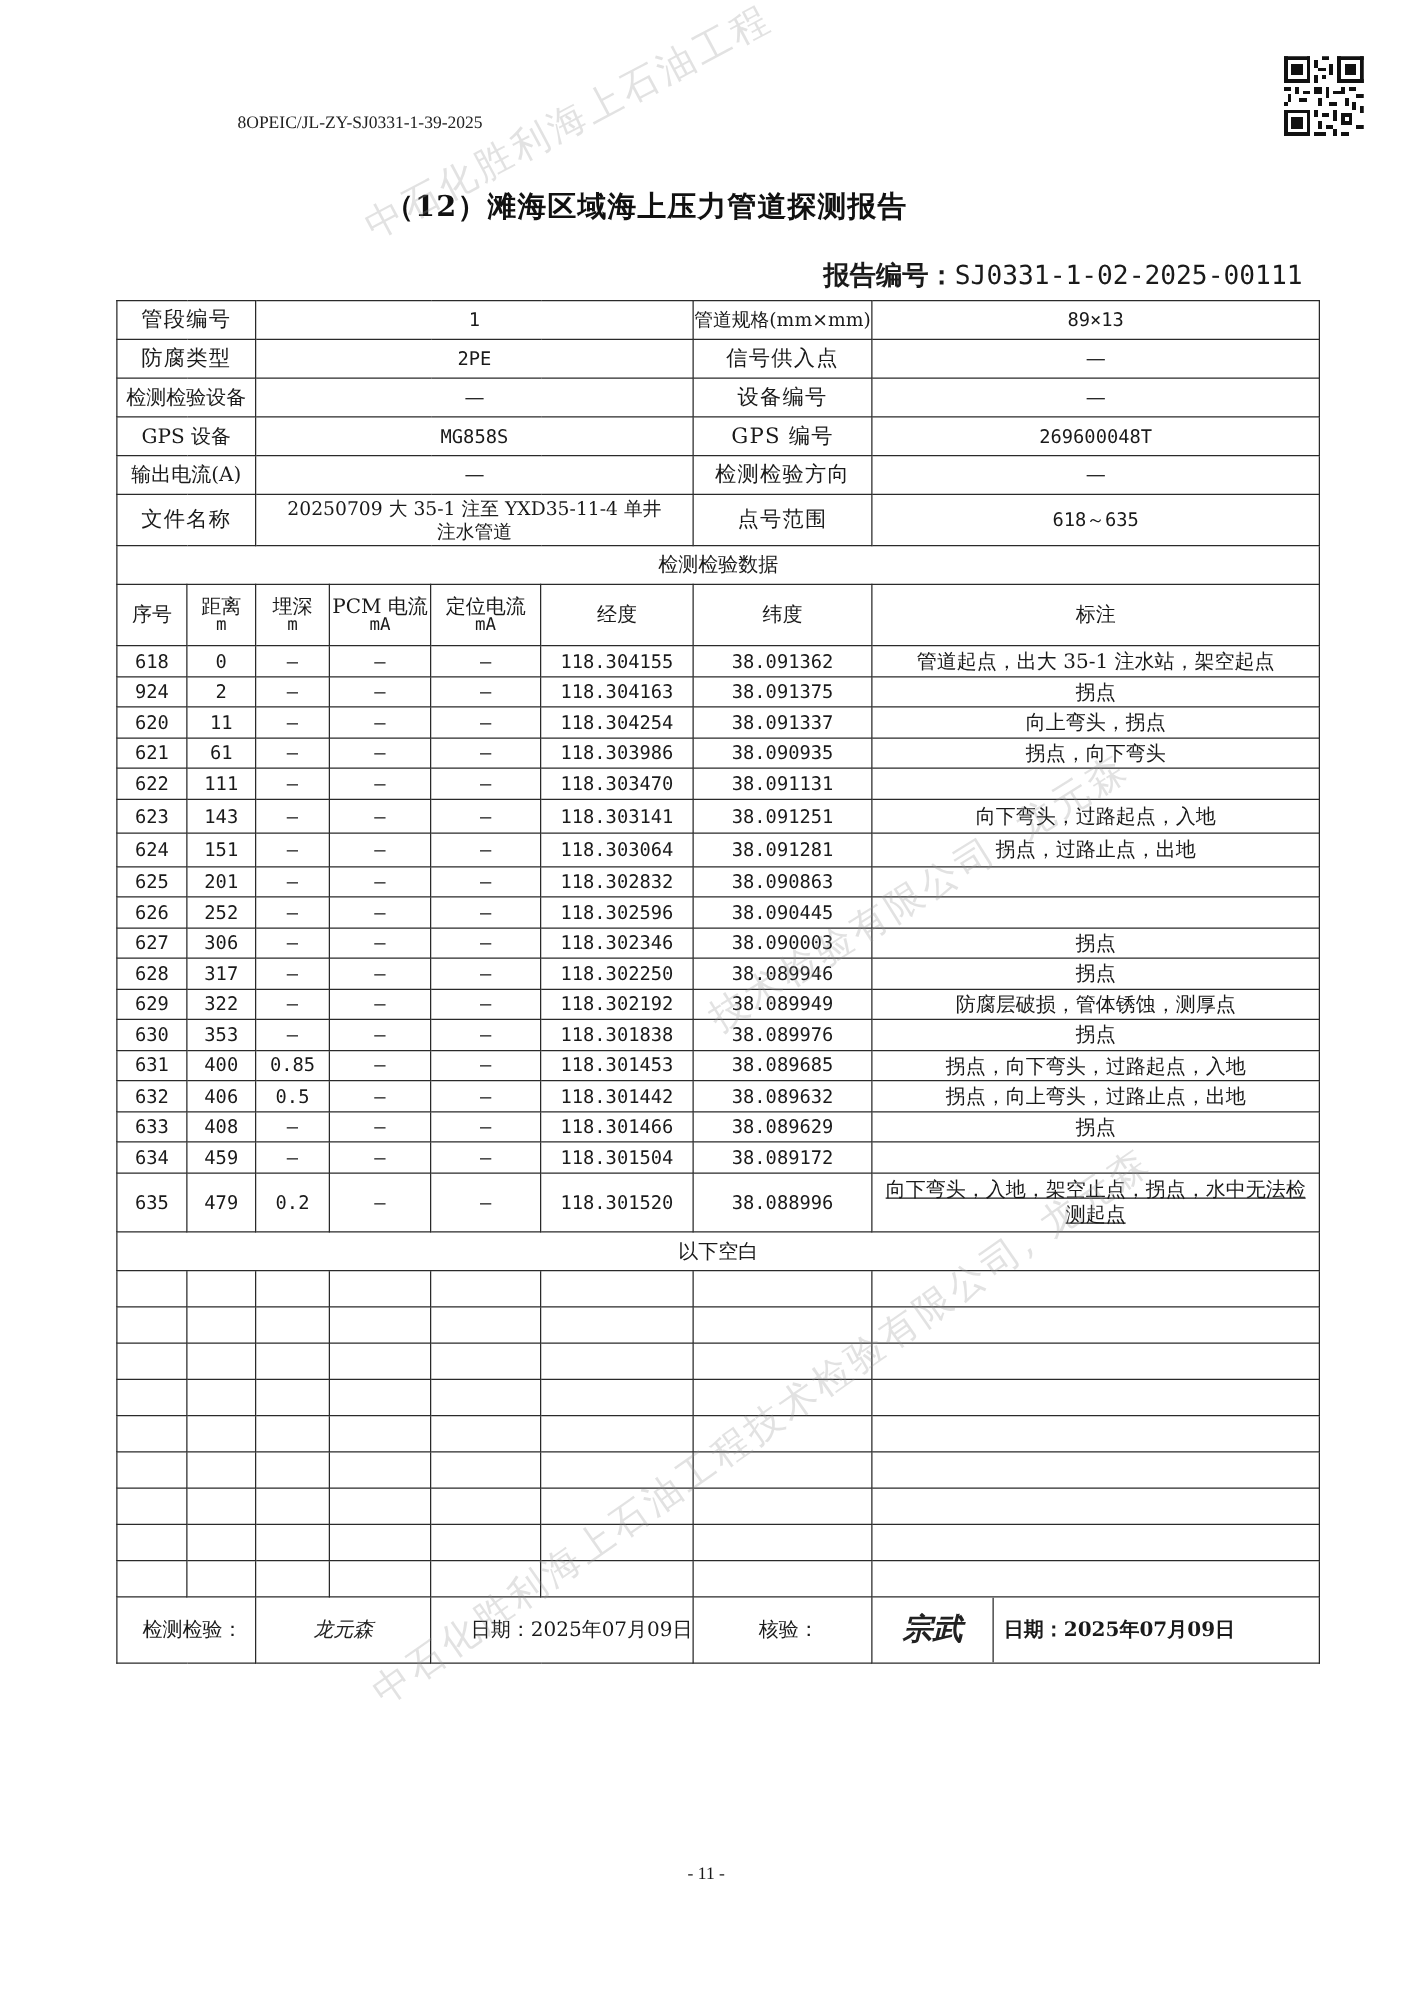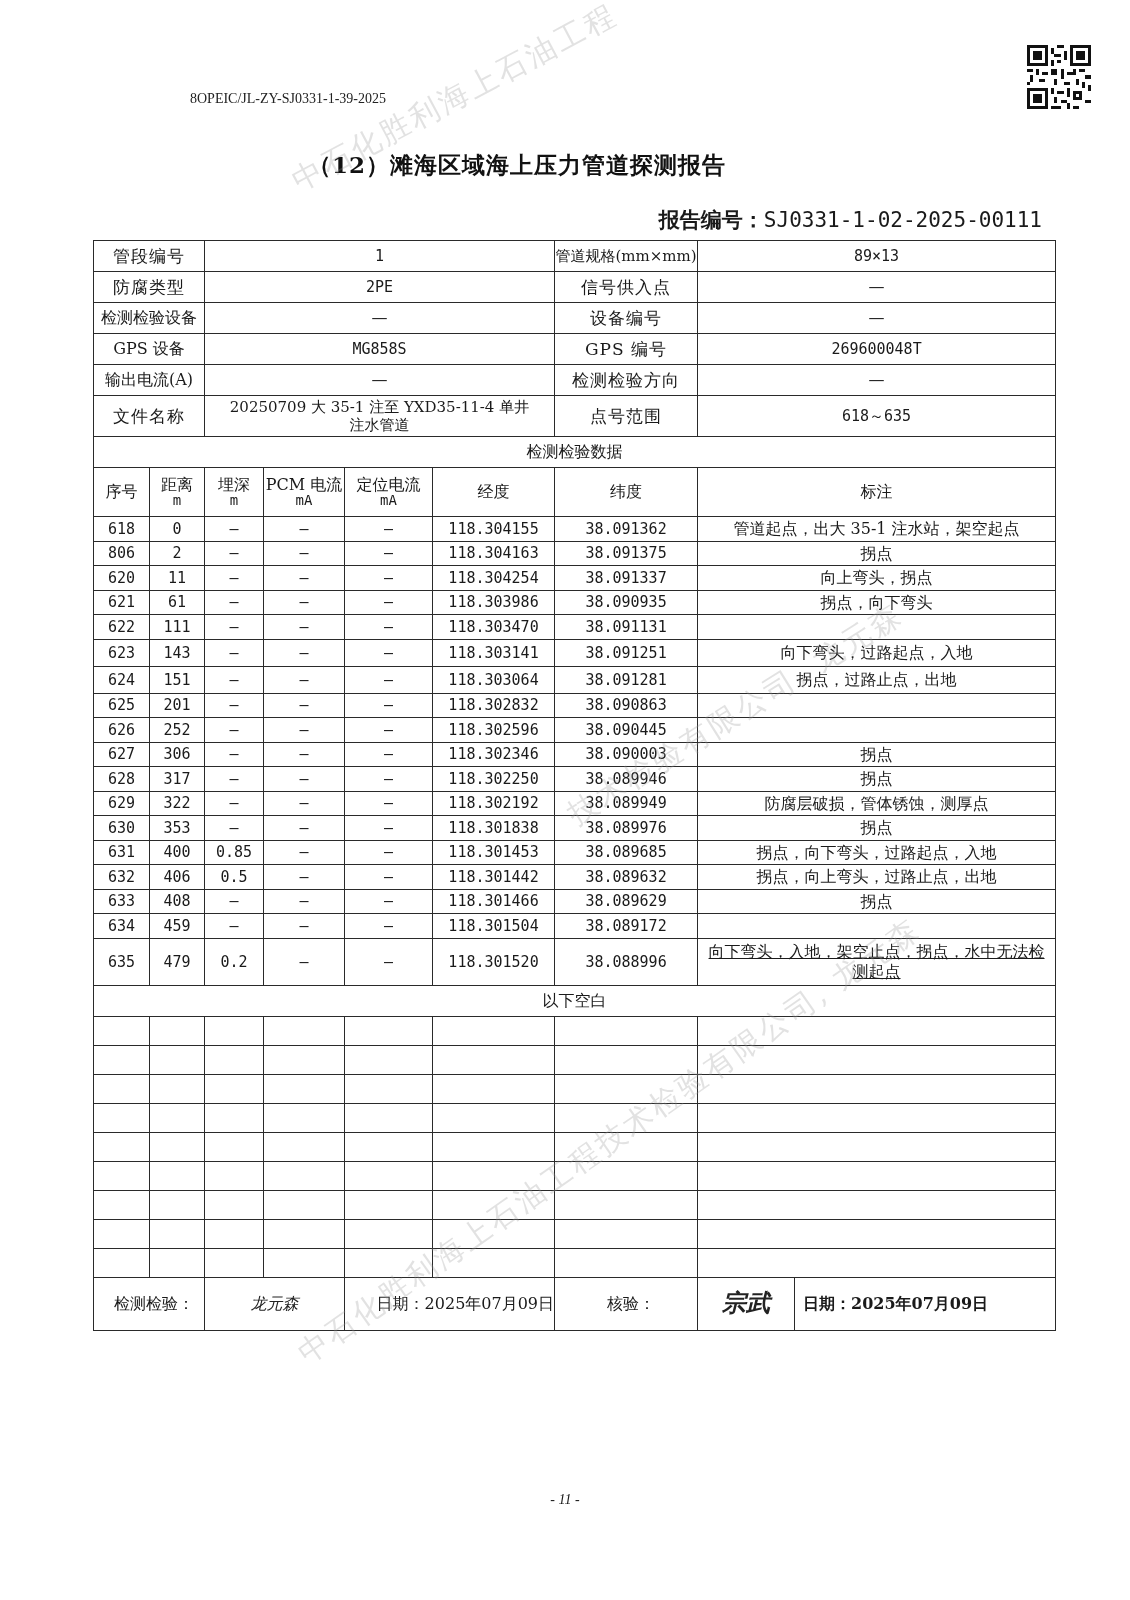--- a/index.html
+++ b/index.html
@@ -30,21 +30,21 @@
   tr.hdr td { height: 48px; font-size: 16px; line-height: 1.1; }
   tr.d td { height: 23.5px; }
   tr.d2 td { height: 26px; }
   tr.d-tall td { height: 46px; }
   tr.blank td { height: 28px; }
   tr.note td { height: 30px; text-align: left; padding-left: 8px; font-size: 16px; }
   tr.sign td { height: 52px; font-size: 16px; }
   .remark { font-size: 16px; }
   .sig { font-family: "DejaVu Serif", serif; font-style: italic; font-size: 24px; color: #222; }
   .pageno { position: absolute; left: 0; width: 1130px; top: 1492px; text-align: center;
-            font-size: 14px; font-family: "Liberation Serif", serif; font-style: italic; }
+            font-size: 14px; font-family: "Liberation Serif", serif; }
 </style>
 </head>
 <body>
 
 <div class="docno">8OPEIC/JL-ZY-SJ0331-1-39-2025</div>
 
 <svg class="qr" viewBox="0 0 21 21" shape-rendering="crispEdges">
   <rect x="0" y="0" width="21" height="21" fill="#fff"></rect>
   <g fill="#111">
     <rect x="0" y="0" width="7" height="1"></rect>
@@ -191,21 +191,21 @@
         <td class="num">618</td>
         <td class="num">0</td>
         <td class="num">—</td>
         <td class="num">—</td>
         <td class="num">—</td>
         <td class="num">118.304155</td>
         <td class="num">38.091362</td>
         <td class="remark">管道起点，出大 35-1 注水站，架空起点</td>
       </tr>
       <tr class="d">
-        <td class="num">806</td>
+        <td class="num">924</td>
         <td class="num">2</td>
         <td class="num">—</td>
         <td class="num">—</td>
         <td class="num">—</td>
         <td class="num">118.304163</td>
         <td class="num">38.091375</td>
         <td class="remark">拐点</td>
       </tr>
       <tr class="d">
         <td class="num">620</td>

